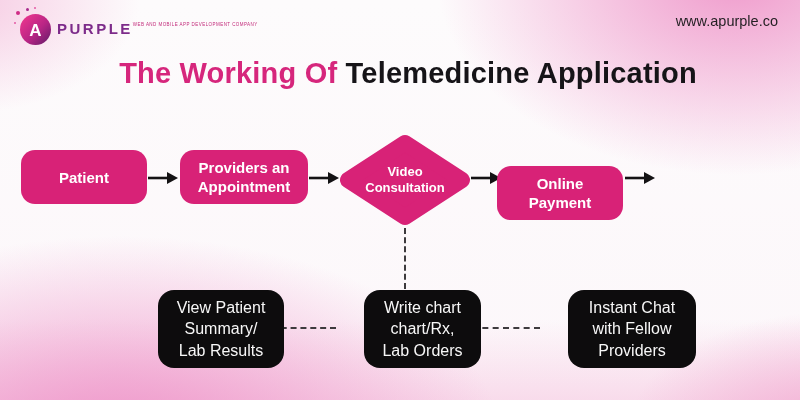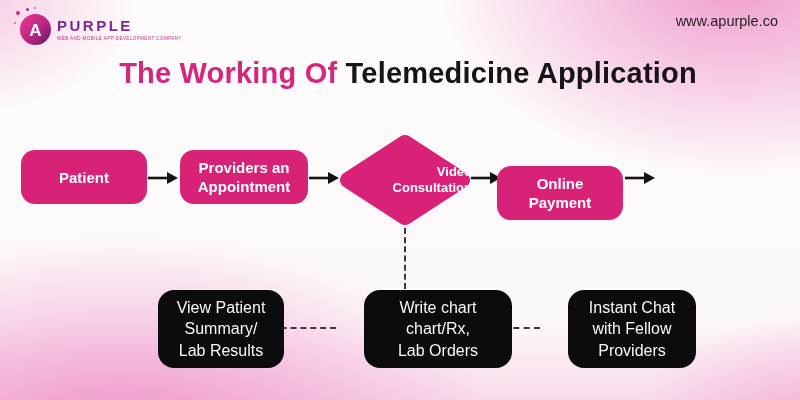--- a/index.html
+++ b/index.html
@@ -22,21 +22,21 @@
     position: relative; width: 31px; height: 31px; border-radius: 50%;
     background: linear-gradient(135deg, #e9358d 10%, #b92585 55%, #5e1a67 100%);
     display: flex; align-items: center; justify-content: center;
   }
   .logo-a { color: #fff; font-size: 17px; font-weight: 700; line-height: 1; transform: translateY(1px); }
   .logo-dot { position: absolute; border-radius: 50%; background: #cf2c86; }
   .d1 { width: 4px; height: 4px; left: -4px; top: -3px; }
   .d2 { width: 3px; height: 3px; left: 6px; top: -6px; background: #a72a8c; }
   .d3 { width: 2px; height: 2px; left: -6px; top: 8px; background: #e35aa5; }
   .d4 { width: 2px; height: 2px; left: 14px; top: -7px; background: #e35aa5; }
-  .logo-wordmark { display: flex; flex-direction: column; justify-content: flex-end; }
+  .logo-wordmark { display: flex; flex-direction: row; justify-content: flex-end; }
   .logo-text { color: #7d2b8a; font-size: 15px; font-weight: 700; letter-spacing: 2.5px; line-height: 1.1; }
   .logo-tagline { color: #c22a7a; font-size: 4.5px; letter-spacing: 0.45px; margin-top: 1px; white-space: nowrap; }
   .site-url { position: absolute; right: 22px; top: 13px; font-size: 14.5px; font-weight: 500; color: #221f22; }
 
   
   .title {
     position: absolute; top: 57px; left: 0; width: 100%; text-align: center;
     font-size: 29px; font-weight: 800; letter-spacing: 0.2px; white-space: nowrap;
   }
   .title .hl { color: #d6267c; margin-left: 16px; }
@@ -53,39 +53,39 @@
   .step-schedule { left: 180px; width: 128px; }
   .step-payment { left: 497px; width: 126px; margin-top: 16px; }
 
   .flow-arrow { position: absolute; top: 170px; width: 30px; height: 16px; }
   .a1 { left: 148px; } .a2 { left: 309px; } .a3 { left: 471px; } .a4 { left: 625px; }
 
   .diamond-wrap { position: absolute; left: 338px; top: 133px; width: 134px; height: 94px; }
   .diamond-svg { position: absolute; inset: 0; }
   .diamond-label {
     position: absolute; inset: 0; display: flex; flex-direction: column;
-    align-items: flex-end; justify-content: center; text-align: center;
+    align-items: center; justify-content: center; text-align: center;
     color: #fff; font-size: 13px; font-weight: 700; line-height: 16px;
   }
 
   
   .vdash { position: absolute; left: 404px; top: 228px; height: 61px; width: 0; border-left: 2px dashed #3d3a3d; }
   .hdash { position: absolute; top: 327px; height: 0; border-top: 2px dashed #3d3a3d; }
   .h1 { left: 261px; width: 75px; }
   .h2 { left: 472px; width: 68px; }
 
   
   .note {
     position: absolute; top: 290px; height: 78px; border-radius: 16px;
     background: #0d0c0d; color: #f7f7f7;
     display: flex; flex-direction: column; align-items: center; justify-content: center;
     text-align: center; font-size: 16px; line-height: 21.5px; font-weight: 400; margin-left: 26px;
   }
   .note-1 { left: 132px; width: 126px; }
-  .note-2 { left: 338px; width: 148px; }
+  .note-2 { left: 338px; width: 117px; }
   .note-3 { left: 542px; width: 128px; }
 </style>
 </head>
 <body>
 
 <div class="canvas">
 
   <div class="logo">
     <div class="logo-circle">
       <span class="logo-dot d1"></span>

